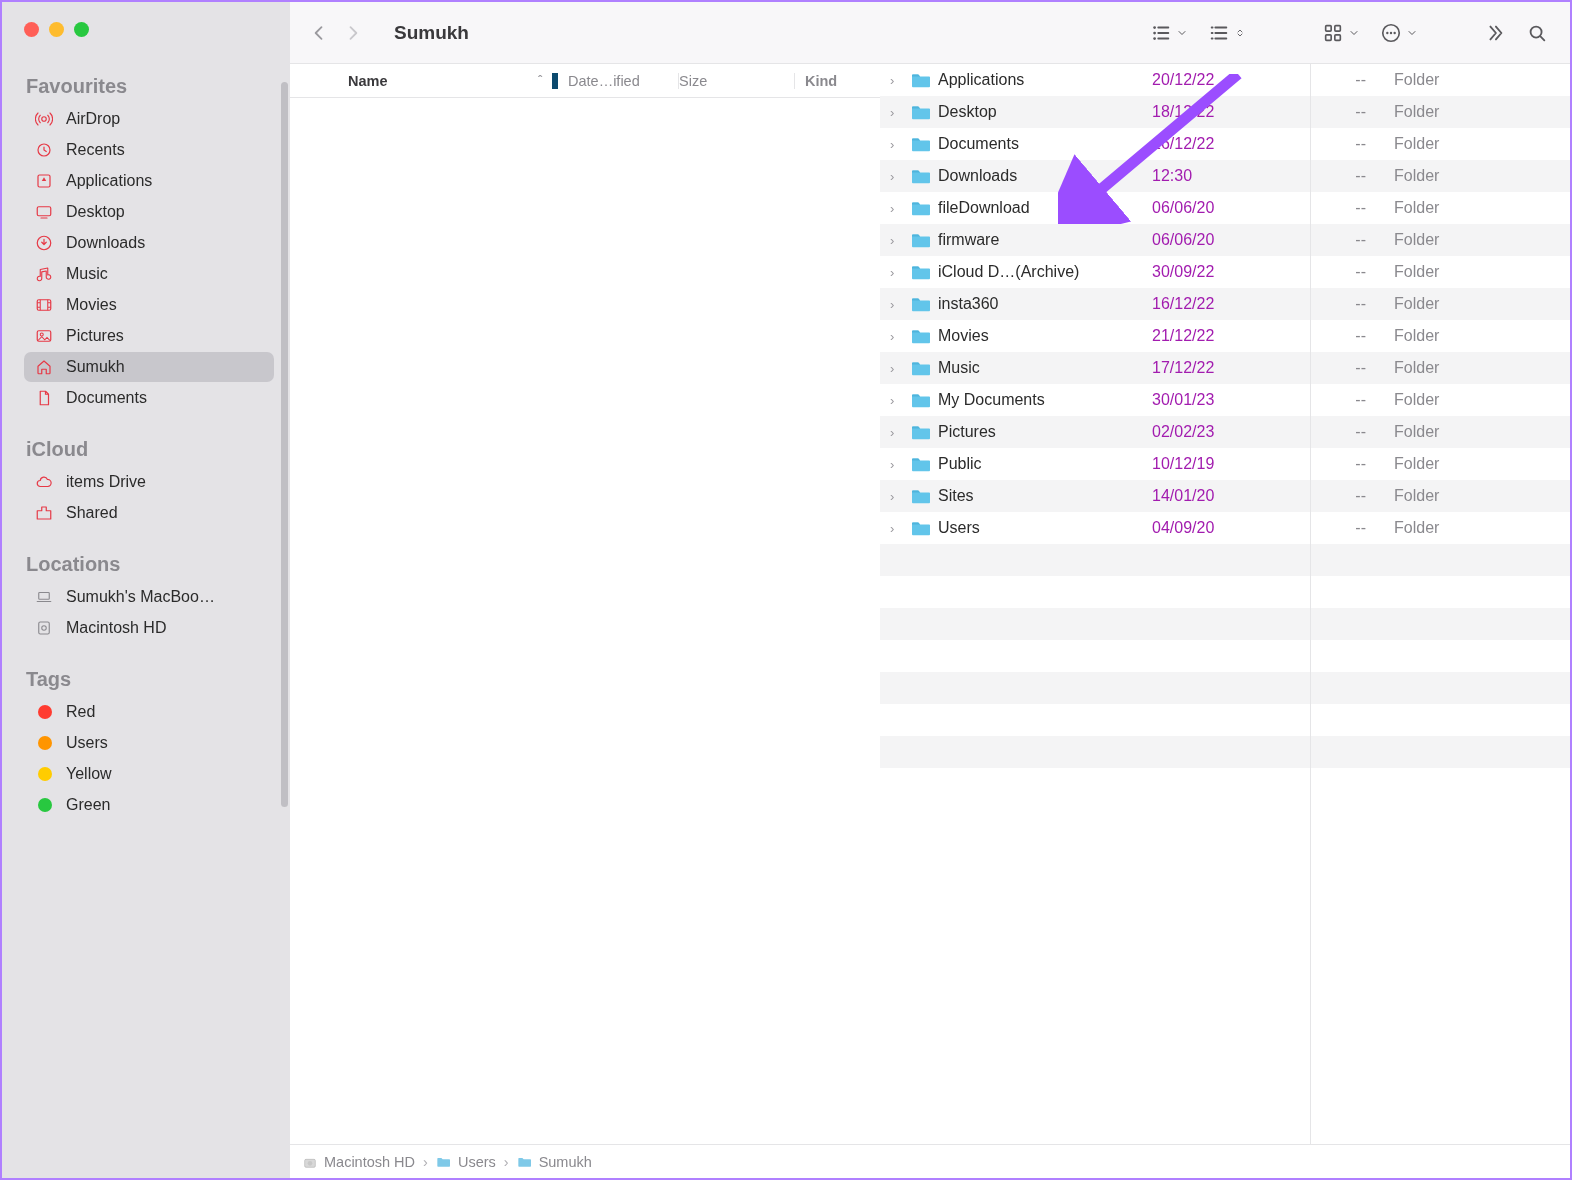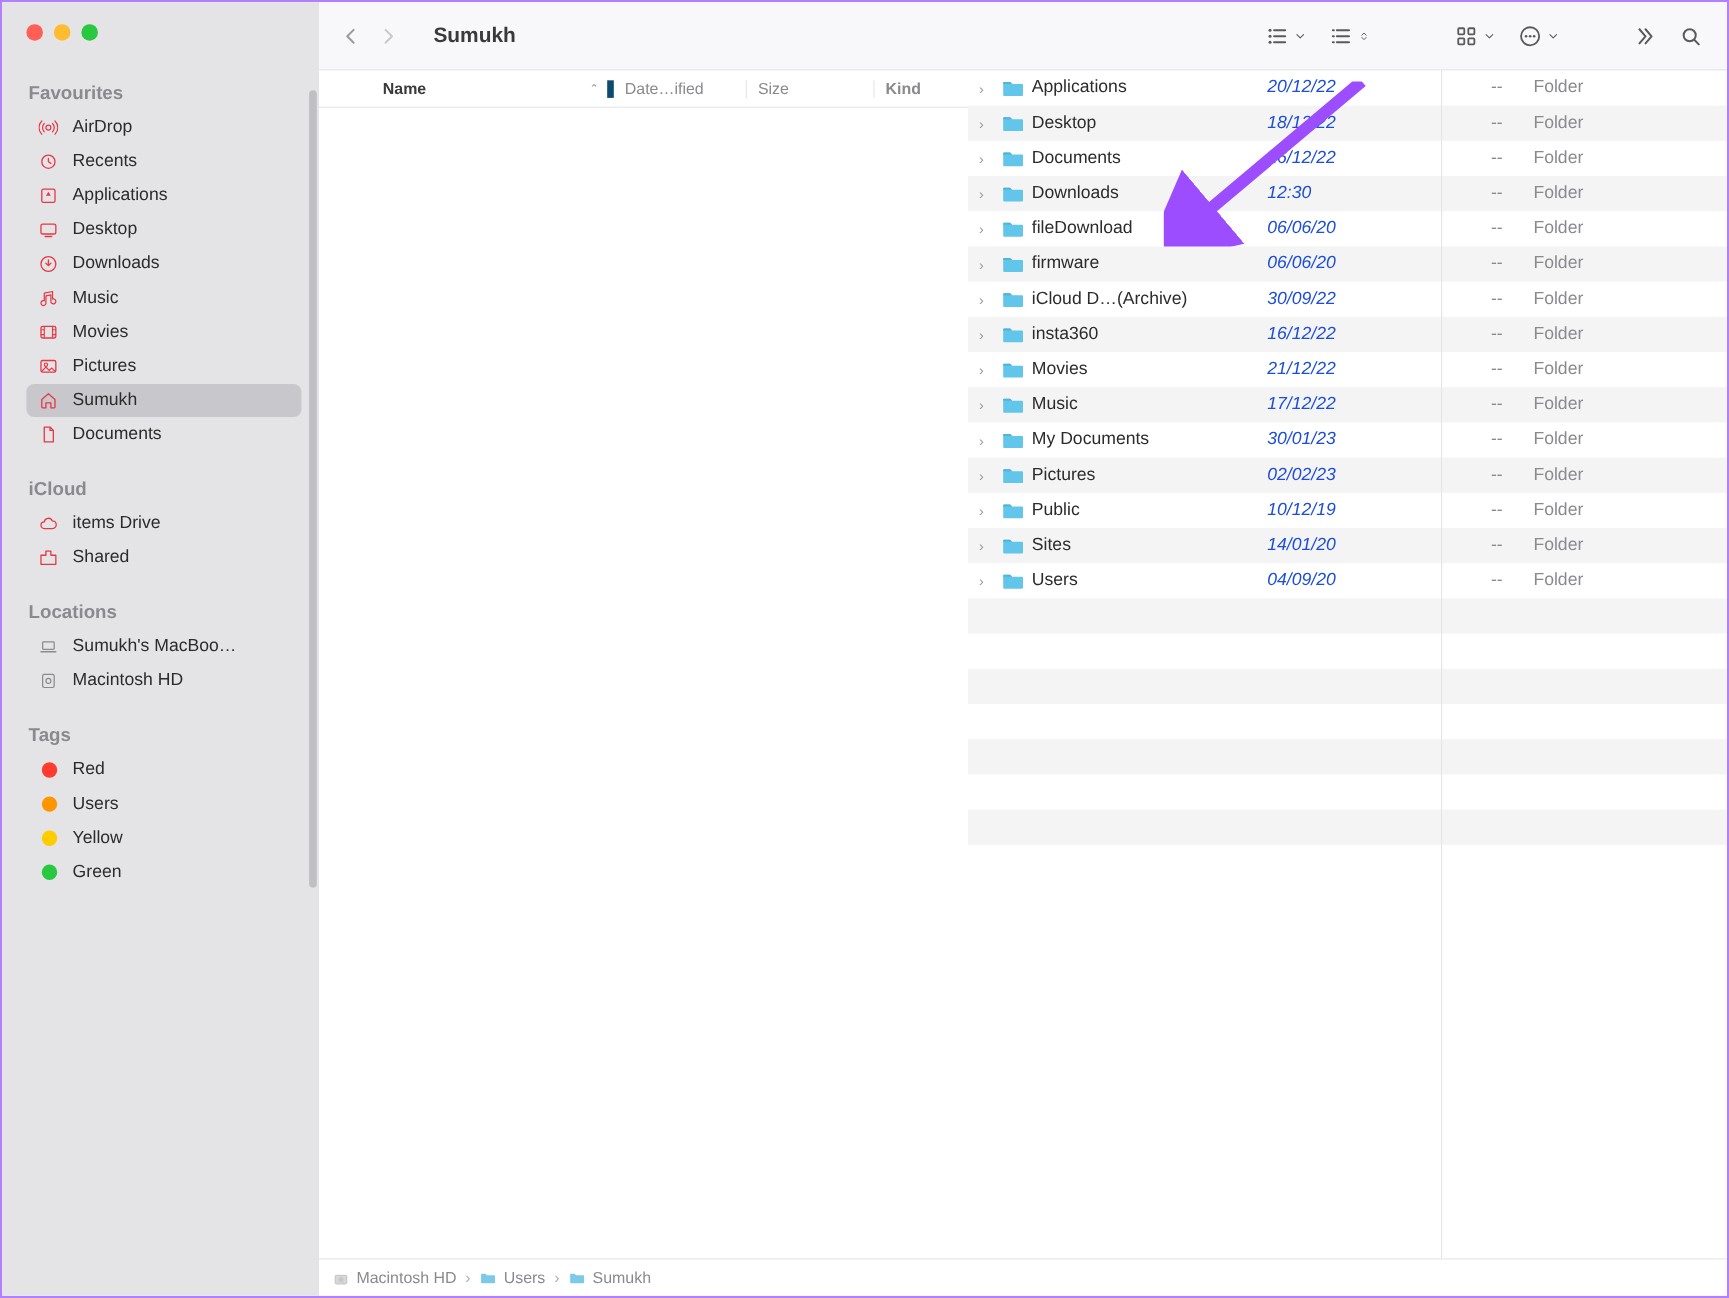--- a/index.html
+++ b/index.html
@@ -4,50 +4,50 @@
 <style>
 * { margin: 0; padding: 0; box-sizing: border-box; font-family: -apple-system, BlinkMacSystemFont, "Segoe UI", Helvetica, Arial, sans-serif; }
 body { background: #fff; width: 1572px; height: 1180px; display: flex; overflow: hidden; border: 2px solid #b080ff; }
 .sidebar { width: 288px; background: #e4e3e6; display: flex; flex-direction: column; padding: 16px 0 0 0; flex-shrink: 0; position: relative; }
 .traffic-lights { display: flex; gap: 10px; padding: 4px 0 20px 22px; }
 .traffic-lights span { width: 15px; height: 15px; border-radius: 50%; display: inline-block; }
 .tl-red { background: #ff5f57; }
 .tl-yellow { background: #febc2e; }
 .tl-green { background: #28c840; }
 .sb-section { padding: 0 16px 6px 22px; }
-.sb-heading { color: #8a898e; font-weight: 700; font-size: 17px; margin: 18px 0 6px 2px; }
+.sb-heading { color: #8a898e; font-weight: 700; font-size: 20px; margin: 18px 0 6px 2px; }
 .sb-item { display: flex; align-items: center; gap: 12px; padding: 5px 10px; border-radius: 7px; cursor: pointer; font-size: 16px; color: #2b2b2b; margin-bottom: 1px; }
 .sb-item.active { background: #c8c7cc; }
 .sb-item .icon { width: 20px; height: 20px; display: flex; align-items: center; justify-content: center; flex-shrink: 0; }
 .sb-item svg { width: 18px; height: 18px; }
 .tag-dot { width: 14px; height: 14px; border-radius: 50%; margin-left: 2px; }
 .sb-scrollbar { position:absolute; right:2px; top:80px; width:7px; height:725px; background:#c0bfc4; border-radius:4px; }
 .main { flex: 1; display: flex; flex-direction: column; background: #fff; position: relative; min-width: 0; }
 .toolbar { height: 62px; background: #f8f7f9; border-bottom: 1px solid #e5e5e7; display: flex; align-items: center; padding: 0 22px 0 14px; gap: 8px; flex-shrink: 0; }
 .tb-nav { display: flex; gap: 4px; margin-right: 18px; }
 .tb-btn { width: 30px; height: 30px; display: flex; align-items: center; justify-content: center; color: #9b9a9f; }
 .tb-title { font-size: 19px; font-weight: 700; color: #3a393c; flex: 0 0 auto; margin-right: auto; }
 .tb-group { display: flex; align-items: center; gap: 20px; color: #5a595d; }
 .tb-icon { display: flex; align-items: center; gap: 4px; cursor: pointer; }
 .tb-icon svg { width: 22px; height: 22px; }
 .chev-sm { width: 12px !important; height: 12px !important; }
 .content { flex: 1; display: flex; min-height: 0; position: relative; }
 .col-headers { display: flex; height: 34px; border-bottom: 1px solid #e5e5e7; align-items: center; font-size: 14.5px; color: #3a393c; }
 .col-name { width: 262px; padding-left: 58px; font-weight: 600; display: flex; align-items: center; }
 .col-name .sort-caret { margin-left: auto; margin-right: 10px; color: #9b9a9f; font-size: 12px; }
 .col-date { width: 126px; color: #8a898e; padding-left: 10px; border-left: 6px solid #0c4a6e; }
-.col-size { width: 116px; color: #8a898e; padding-left: 10px; border-left: 1px solid #e5e5e7; }
+.col-size { width: 116px; color: #8a898e; border-left: 1px solid #e5e5e7; }
 .col-kind { width: 86px; color: #8a898e; padding-left: 10px; border-left: 1px solid #e5e5e7; font-weight: bold; }
 .list-scroll { flex: 1; overflow: hidden; position: relative; }
 .row { display: flex; height: 32px; align-items: center; font-size: 16px; }
 .row.alt { background: #f4f4f5; }
 .cell-name { width: 262px; display: flex; align-items: center; gap: 6px; padding-left: 10px; color: #2b2b2b; white-space: nowrap; overflow: hidden; }
 .disclosure { color: #9b9a9f; font-size: 13px; width: 14px; }
 .folder-icon { width: 22px; height: 18px; flex-shrink: 0; }
-.cell-date { width: 126px; color: #1d4ed8; padding-left: 10px; font-style: italic; }
+.cell-date { width: 126px; color: #a21caf; padding-left: 10px; }
 .cell-size { width: 116px; color: #8a898e; text-align: right; padding-right: 18px; }
 .cell-kind { width: 86px; color: #8a898e; padding-left: 10px; }
 .hscroll { height: 16px; background: #fafafa; border-top: 1px solid #eee; position: relative; }
 .hscroll .thumb { position: absolute; left: 6px; top: 4px; width: 546px; height: 8px; background: #c7c6ca; border-radius: 4px; }
 .pathbar { height: 34px; border-top: 1px solid #e5e5e7; display: flex; align-items: center; padding: 0 12px; gap: 8px; font-size: 14.5px; color: #8a898e; }
 .pathbar .crumb { display: flex; align-items: center; gap: 6px; cursor: pointer; }
 .pathbar svg { width: 16px; height: 16px; }
 .statusbar { height: 30px; border-top: 1px solid #e5e5e7; display: flex; align-items: center; justify-content: center; font-size: 14.5px; color: #5a595d; }
 .arrow-annot { position: absolute; left: 178px; top: 10px; z-index: 50; pointer-events: none; }
 .divider-right { position:absolute; right:0; top:0; bottom:0; width:260px; border-left: 1px solid #e5e5e7; pointer-events:none; }

